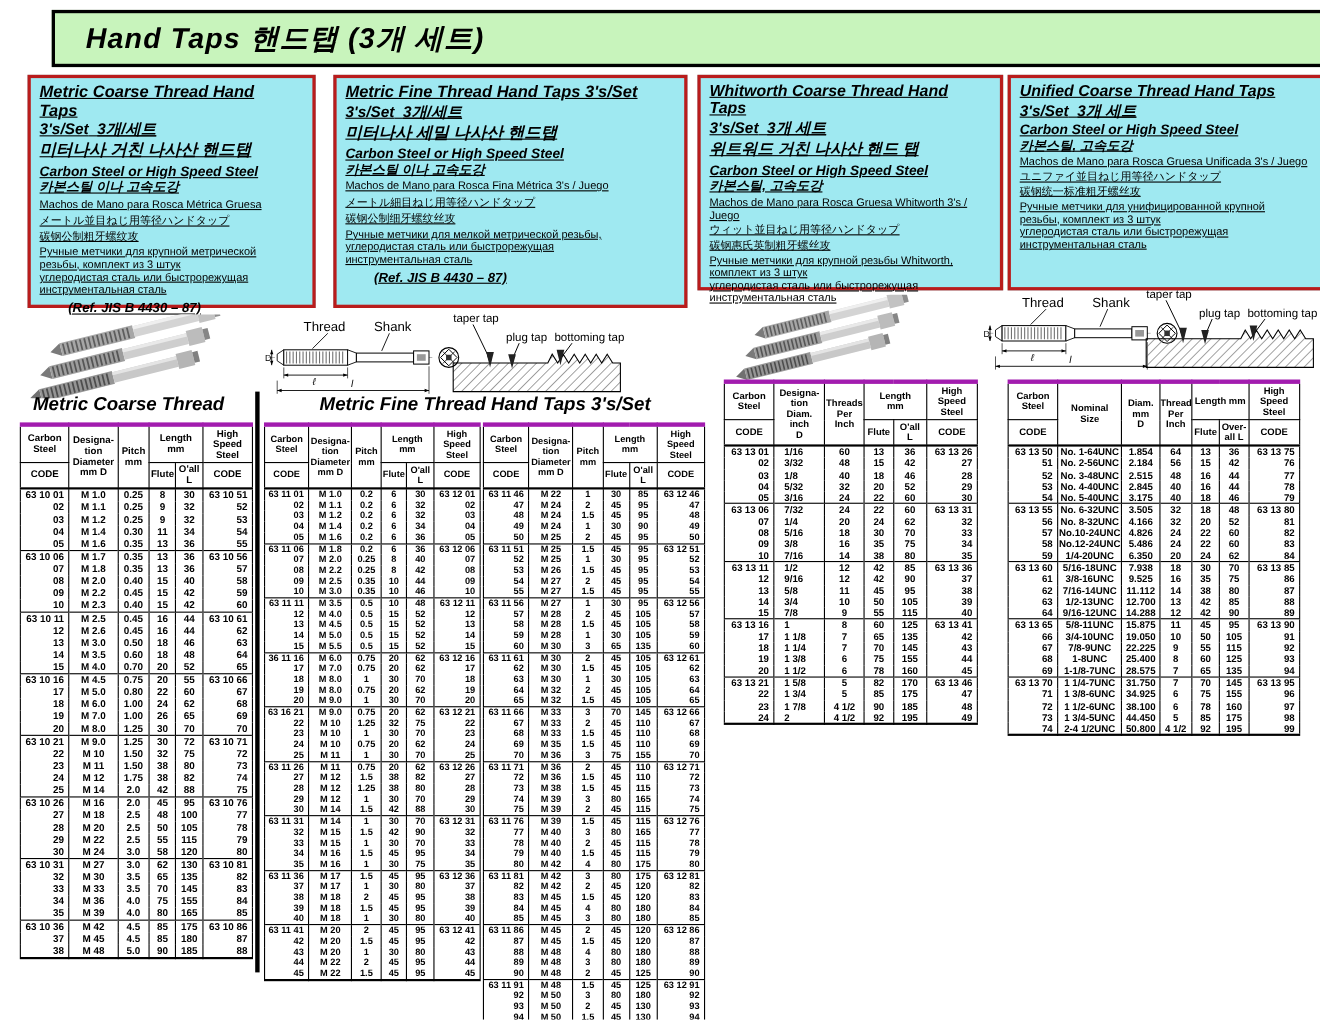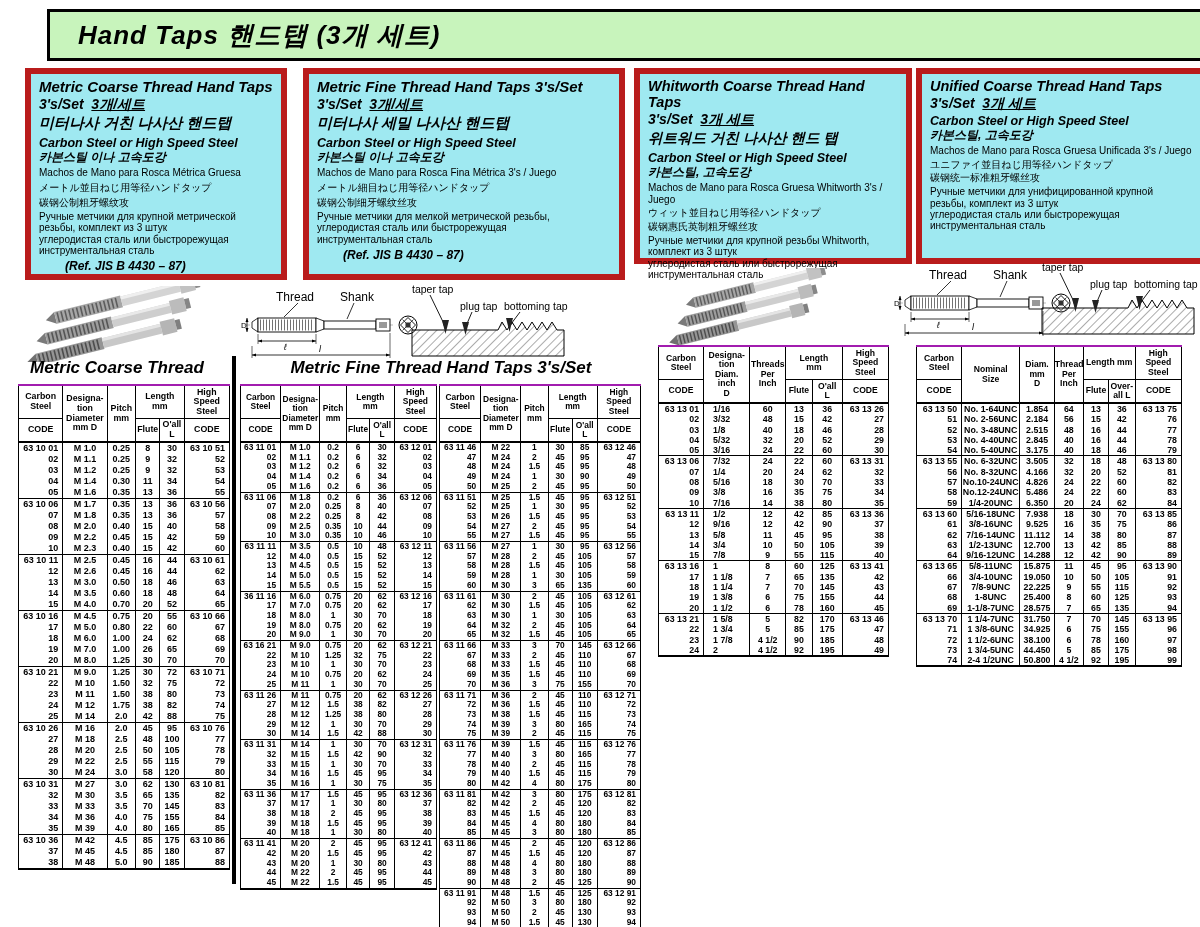--- a/index.html
+++ b/index.html
@@ -3,40 +3,40 @@
 <meta charset="utf-8">
 <style>
   html,body{margin:0;padding:0;background:#fff;}
   .page{position:relative;width:1200px;height:927px;background:#fff;overflow:hidden;
         font-family:"Liberation Sans",sans-serif;color:#000;}
   
   .banner{position:absolute;left:20px;top:9px;width:1160px;height:46px;
           border:3px solid #000;display:flex;align-items:center;margin-left:27px;}
   .banner .t{font-size:26px;font-weight:bold;font-style:italic;padding-left:28px;letter-spacing:1px;}
   
-  .ibox{position:absolute;border:6px solid #b91c1c;padding:5px 8px 4px 8px;box-sizing:border-box;}
+  .ibox{position:absolute;border:3px solid #b91c1c;padding:5px 24px 4px 8px;box-sizing:border-box;text-decoration:underline;}
   .bx-t1{font-size:15px;font-weight:bold;font-style:italic;line-height:1.1;white-space:pre-line;}
   .bx-t2{font-size:14px;font-weight:bold;font-style:italic;line-height:1.15;}
   .bx-t2 .u{text-decoration:underline;}
   .bx-kr{font-size:15px;font-weight:bold;font-style:italic;margin-top:2px;}
   .bx-st{font-size:12.5px;font-weight:bold;font-style:italic;margin-top:3px;line-height:1.15;}
   .bx-stk{font-size:12px;font-weight:bold;font-style:italic;line-height:1.2;}
   .bx-sm{font-size:10px;margin-top:3px;line-height:1.18;white-space:pre-line;}
   .bx-ru{font-size:10px;margin-top:2px;line-height:1.14;white-space:pre-line;}
   .bx-ref{font-size:12px;font-weight:bold;font-style:italic;margin-top:3px;padding-left:26px;}
   .small-ibox .bx-t1{font-size:14.5px;}
   .small-ibox .bx-kr{font-size:14.5px;}
   .small-ibox .bx-sm{margin-top:2px;}
   
   .sec-title{position:absolute;font-size:17px;font-weight:bold;font-style:italic;}
   .vdivider{position:absolute;background:#000;}
   
   .tblwrap{position:absolute;}
   table.dt{border-collapse:collapse;width:100%;table-layout:fixed;
-           border-top:2px solid #a21caf;border-bottom:2px solid #000;}
+           border-top:4px solid #a21caf;border-bottom:2px solid #000;}
   .dt th,.dt td{border-left:1px solid #000;border-right:1px solid #000;
                 font-weight:bold;overflow:hidden;padding:0;}
   .dt thead{border-bottom:2px solid #000;}
   .dt thead th{text-align:center;vertical-align:middle;white-space:pre-line;padding:1px 0;}
   .dt thead tr:first-child th{height:30px;}
   .dt thead tr:nth-child(2) th{height:20px;}
   .dt th.hb{border-bottom:1px solid #000;}
   .dt tbody{border-top:1.5px solid #000;}
   .dt td{white-space:nowrap;}
   .dt td.a-r{text-align:right;padding-right:4px;}

